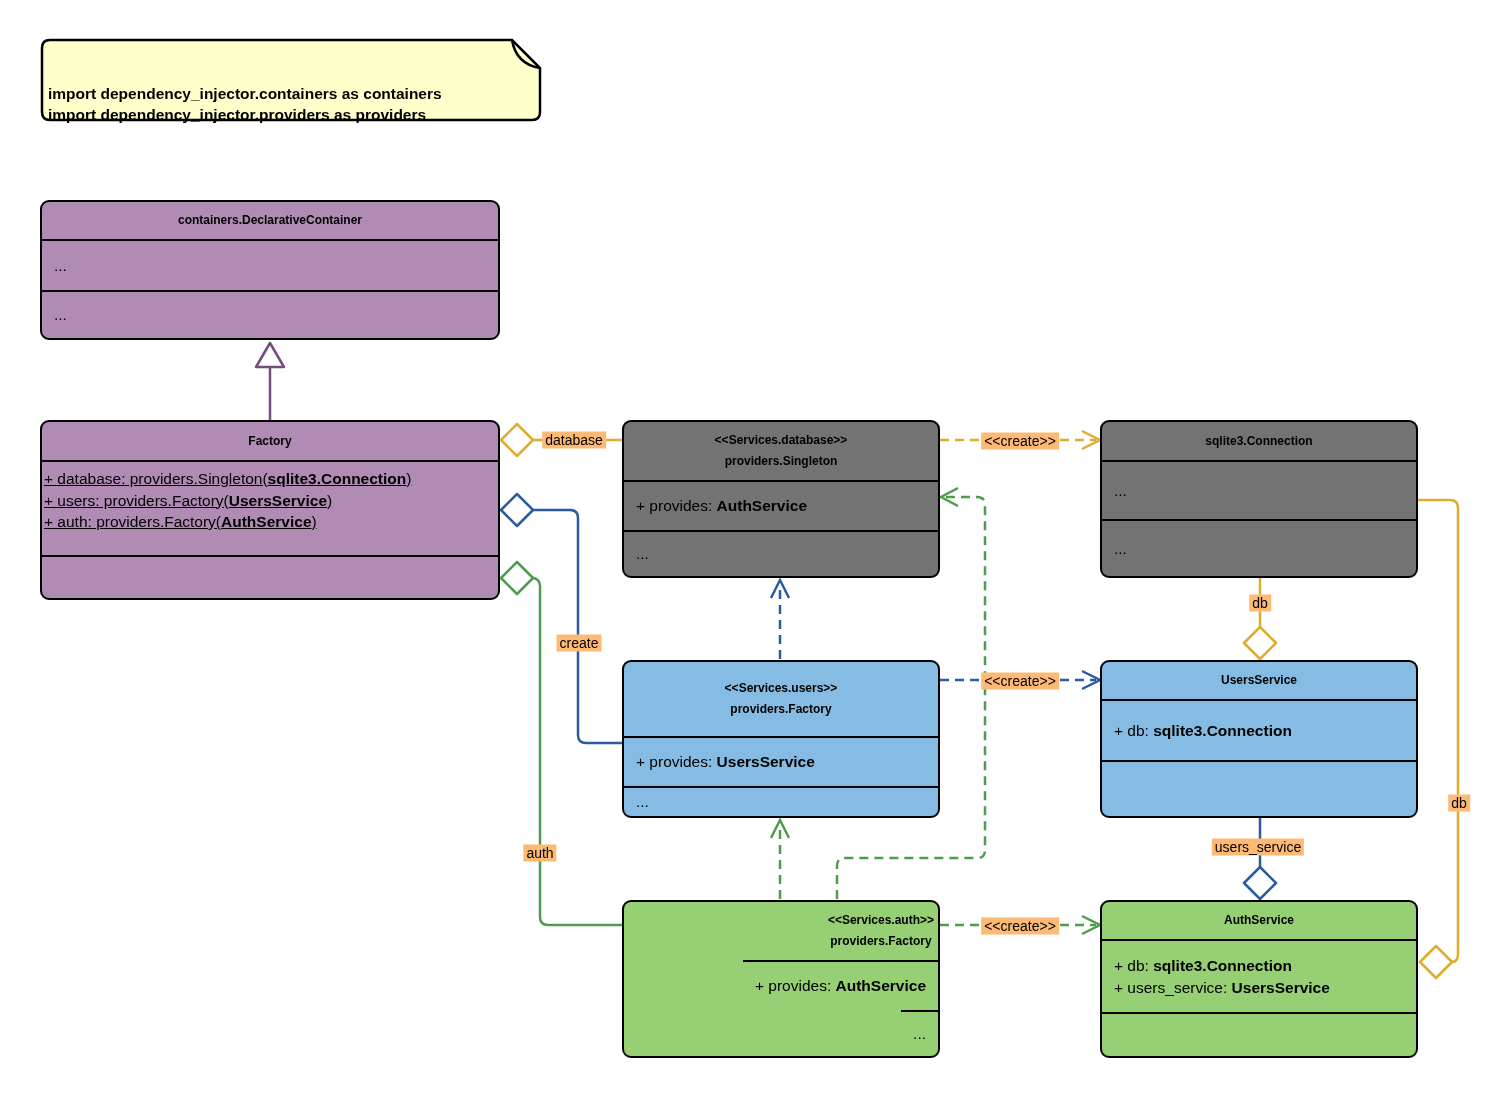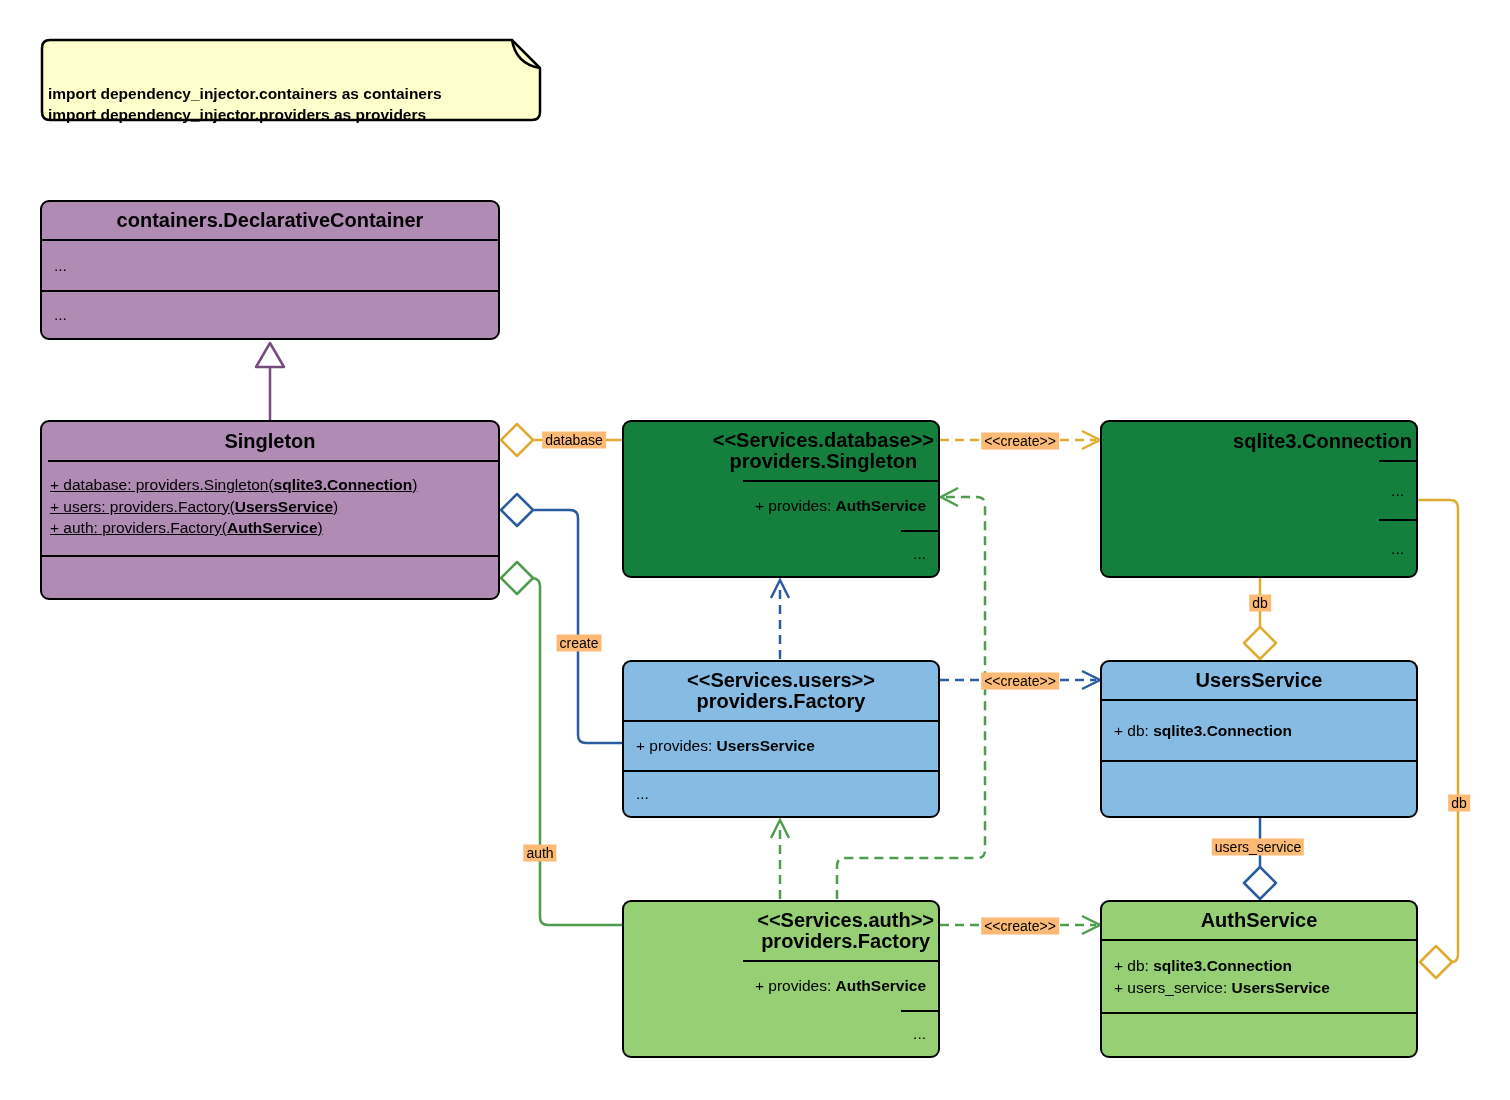--- a/index.html
+++ b/index.html
@@ -9,33 +9,33 @@
   }
   svg.overlay { position:absolute; left:0; top:0; width:1510px; height:1100px; z-index:1; }
 
   
   .uml {
     position:absolute; display:flex; flex-direction:column;
     border:2.5px solid #000; border-radius:9px; box-sizing:border-box;
     overflow:hidden; z-index:2;
   }
   .uml.purple { background:#B08CB5; }
-  .uml.yellow { background:#15803d;align-items:flex-end; }
+  .uml.yellow { background:#737373; }
   .uml.blue   { background:#86BCE3; }
   .uml.green  { background:#97CF75; }
 
   .cmp { border-top:2px solid #000; display:flex; align-items:center;
          padding:0 12px; font-size:15.5px; box-sizing:border-box; }
   .cmp:first-child { border-top:none; }
   .cmp.title { flex-direction:column; justify-content:center; align-items:center;
-               font-weight:bold; font-size:20px; text-align:center; line-height:21px; padding:0 4px; }
+               font-weight:bold; font-size:12px; text-align:center; line-height:21px; padding:0 4px; }
   .grow { flex:1 1 auto; }
   .b { font-weight:bold; }
 
-  .svc-attrs { display:block; padding:12px 0 0 2px; align-items:flex-start;margin-left:6px; }
+  .svc-attrs { display:block; padding:6px 0 0 2px; align-items:flex-start; }
   .uline { display:block; text-decoration:underline; line-height:21.5px; white-space:nowrap; }
   .attr-line { line-height:22px; white-space:nowrap; }
 
   
   .note { position:absolute; left:40px; top:38px; width:502px; height:84px; z-index:2; }
   .note-text { position:absolute; left:8px; top:17px; font-weight:bold; font-size:15.5px;
                line-height:21px; white-space:nowrap;margin-top:28px; }
 
   
   .lbl { position:absolute; transform:translate(-50%,-50%); background:#fdba74;
@@ -132,21 +132,21 @@
     <div class="cmp" style="height:51px;">
       <span>...</span>
     </div>
     <div class="cmp grow">
       <span>...</span>
     </div>
   </div>
 
   <div class="uml purple" style="left:40px; top:420px; width:460px; height:180px;">
     <div class="cmp title" style="height:38px;">
-      <div>Singleton</div>
+      <div>Factory</div>
     </div>
     <div class="cmp svc-attrs" style="height:95px;">
       <span class="uline"><span>+ database: providers.Singleton(</span><span class="b">sqlite3.Connection</span><span>)</span></span>
       <span class="uline"><span>+ users: providers.Factory(</span><span class="b">UsersService</span><span>)</span></span>
       <span class="uline"><span>+ auth: providers.Factory(</span><span class="b">AuthService</span><span>)</span></span>
     </div>
     <div class="cmp grow"></div>
   </div>
 
   <div class="uml yellow" style="left:622px; top:420px; width:318px; height:158px;">
@@ -168,21 +168,21 @@
     </div>
     <div class="cmp" style="height:59px;">
       <span>...</span>
     </div>
     <div class="cmp grow">
       <span>...</span>
     </div>
   </div>
 
   <div class="uml blue" style="left:622px; top:660px; width:318px; height:158px;">
-    <div class="cmp title" style="height:58px;">
+    <div class="cmp title" style="height:74px;">
       <div>&lt;&lt;Services.users&gt;&gt;</div>
       <div>providers.Factory</div>
     </div>
     <div class="cmp" style="height:50px;">
       <span class="attr-line"><span>+ provides: </span><span class="b">UsersService</span></span>
     </div>
     <div class="cmp grow">
       <span>...</span>
     </div>
   </div>

